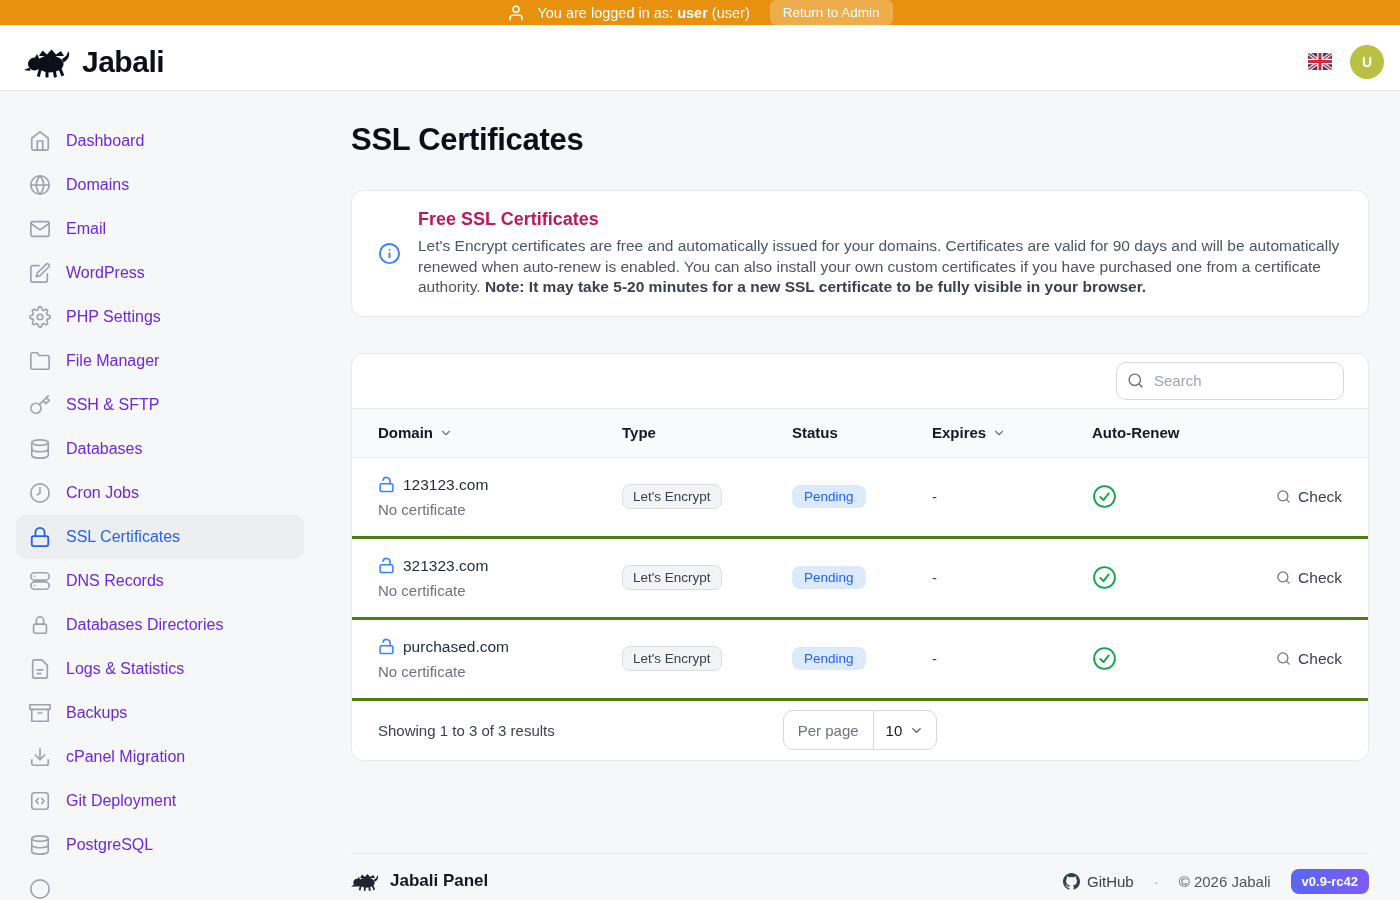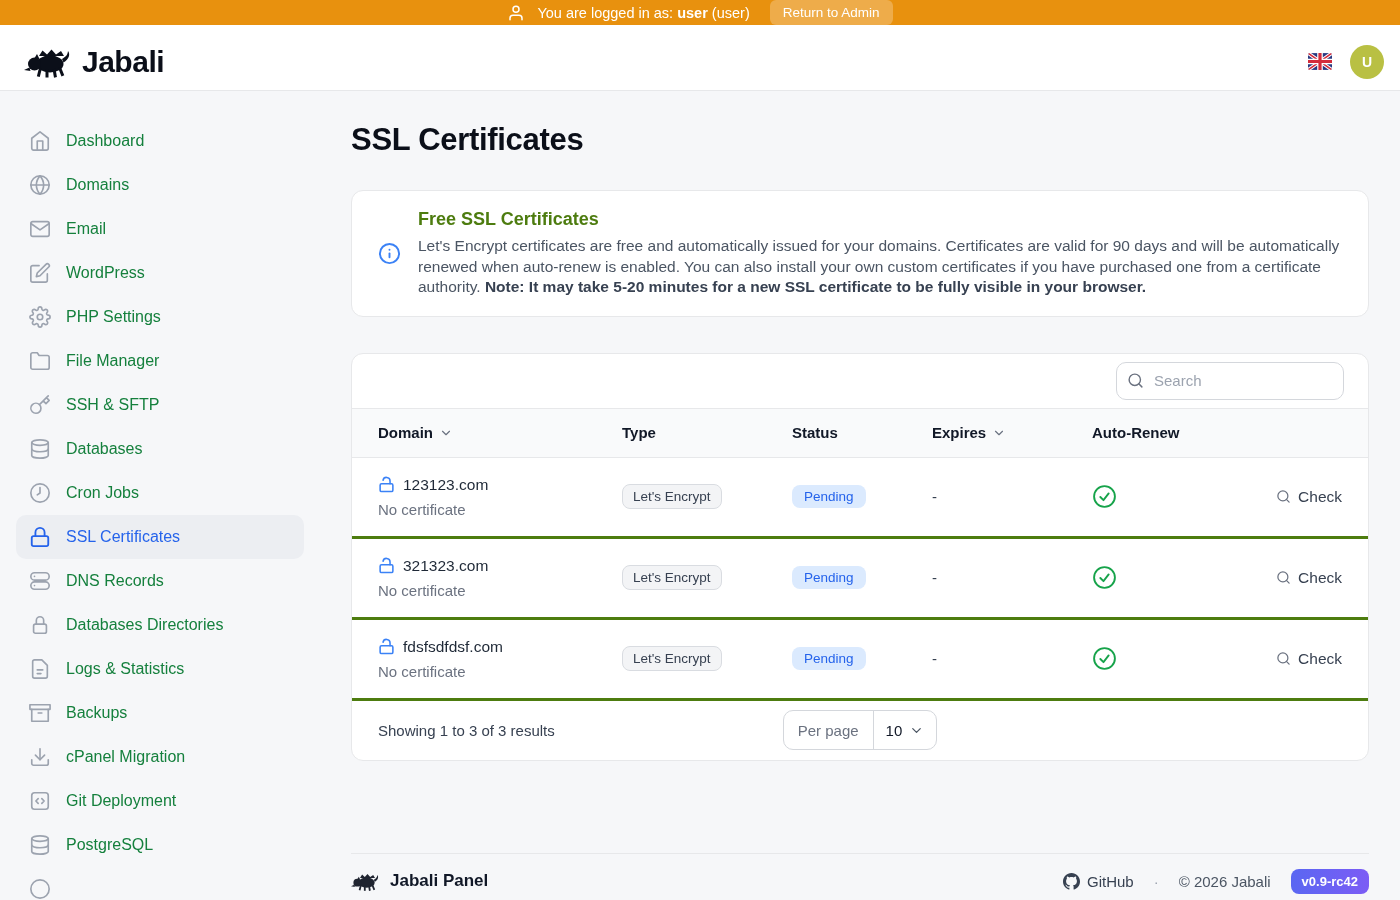--- a/index.html
+++ b/index.html
@@ -39,21 +39,21 @@
     display: flex; align-items: center; justify-content: center; cursor: pointer;
   }
 
   
   .shell { display: flex; height: 793px; }
 
   
   .sidebar { width: 320px; padding: 28px 16px 0; flex: none; }
   .nav-item {
     height: 44px; display: flex; align-items: center; gap: 15px;
-    padding: 0 13px; border-radius: 10px; color: #15803d; font-size: 16px;
+    padding: 0 13px; border-radius: 10px; color: #6d28d9; font-size: 16px;
     cursor: pointer;
   }
   .nav-item svg { stroke: #9ca3af; flex: none; }
   .nav-item.active { background: #eceef2; color: #2563eb; }
   .nav-item.active svg { stroke: #2563eb; }
 
   
   .main { flex: 1; padding: 25px 31px 0; min-width: 0; }
   .page-head { display: flex; align-items: center; justify-content: space-between; height: 48px; }
   .page-title { font-size: 31px; font-weight: 800; color: #0b0f19; letter-spacing: -0.3px; }
@@ -62,21 +62,21 @@
     height: 38px; padding: 0 17px; font-size: 15px; font-family: inherit;
     display: flex; align-items: center; gap: 9px; cursor: pointer;
   }
 
   
   .info-card {
     margin-top: 26px; background: #fff; border: 1px solid #e7e8ea; border-radius: 12px;
     padding: 18px 26px; display: flex; align-items: center; gap: 17px;
   }
   .info-card .info-icon { flex: none; }
-  .info-title { font-size: 18px; font-weight: 700; color: #4d7c0f; margin-bottom: 6px; }
+  .info-title { font-size: 18px; font-weight: 700; color: #be185d; margin-bottom: 6px; }
   .info-body { font-size: 15.5px; line-height: 20.5px; color: #4b5563; max-width: 930px; }
   .info-body strong { color: #374151; font-weight: 700; }
 
   
   .table-card {
     margin-top: 36px; background: #fff; border: 1px solid #e7e8ea; border-radius: 12px;
     overflow: hidden;
   }
   .table-toolbar { padding: 8px 24px; display: flex; justify-content: flex-end; align-items: flex-end; }
   .search-box { position: relative; width: 228px; }
@@ -449,21 +449,21 @@
         </div>
       </div>
 
       <div class="grid-row trow">
         <div class="domain-cell">
           <div class="domain-line">
             <svg width="17" height="17" viewBox="0 0 24 24" fill="none" stroke-width="2.2" stroke-linecap="round" stroke-linejoin="round">
                 <rect x="3" y="11" width="18" height="11" rx="2"></rect>
                 <path d="M7 11V7a5 5 0 0 1 9.9-1"></path>
               </svg>
-            <span class="domain-name">fdsfsdfdsf.com</span>
+            <span class="domain-name">purchased.com</span>
           </div>
           <div class="domain-sub">No certificate</div>
         </div>
         <div><span class="badge-type">Let's Encrypt</span></div>
         <div><span class="badge-status">Pending</span></div>
         <div class="expires-cell">-</div>
         <div class="renew-cell">
           <svg width="25" height="25" viewBox="0 0 24 24" fill="none" stroke-width="1.8" stroke-linecap="round" stroke-linejoin="round">
               <circle cx="12" cy="12" r="10"></circle>
               <polyline points="8 12.5 11 15.5 16 9"></polyline>

